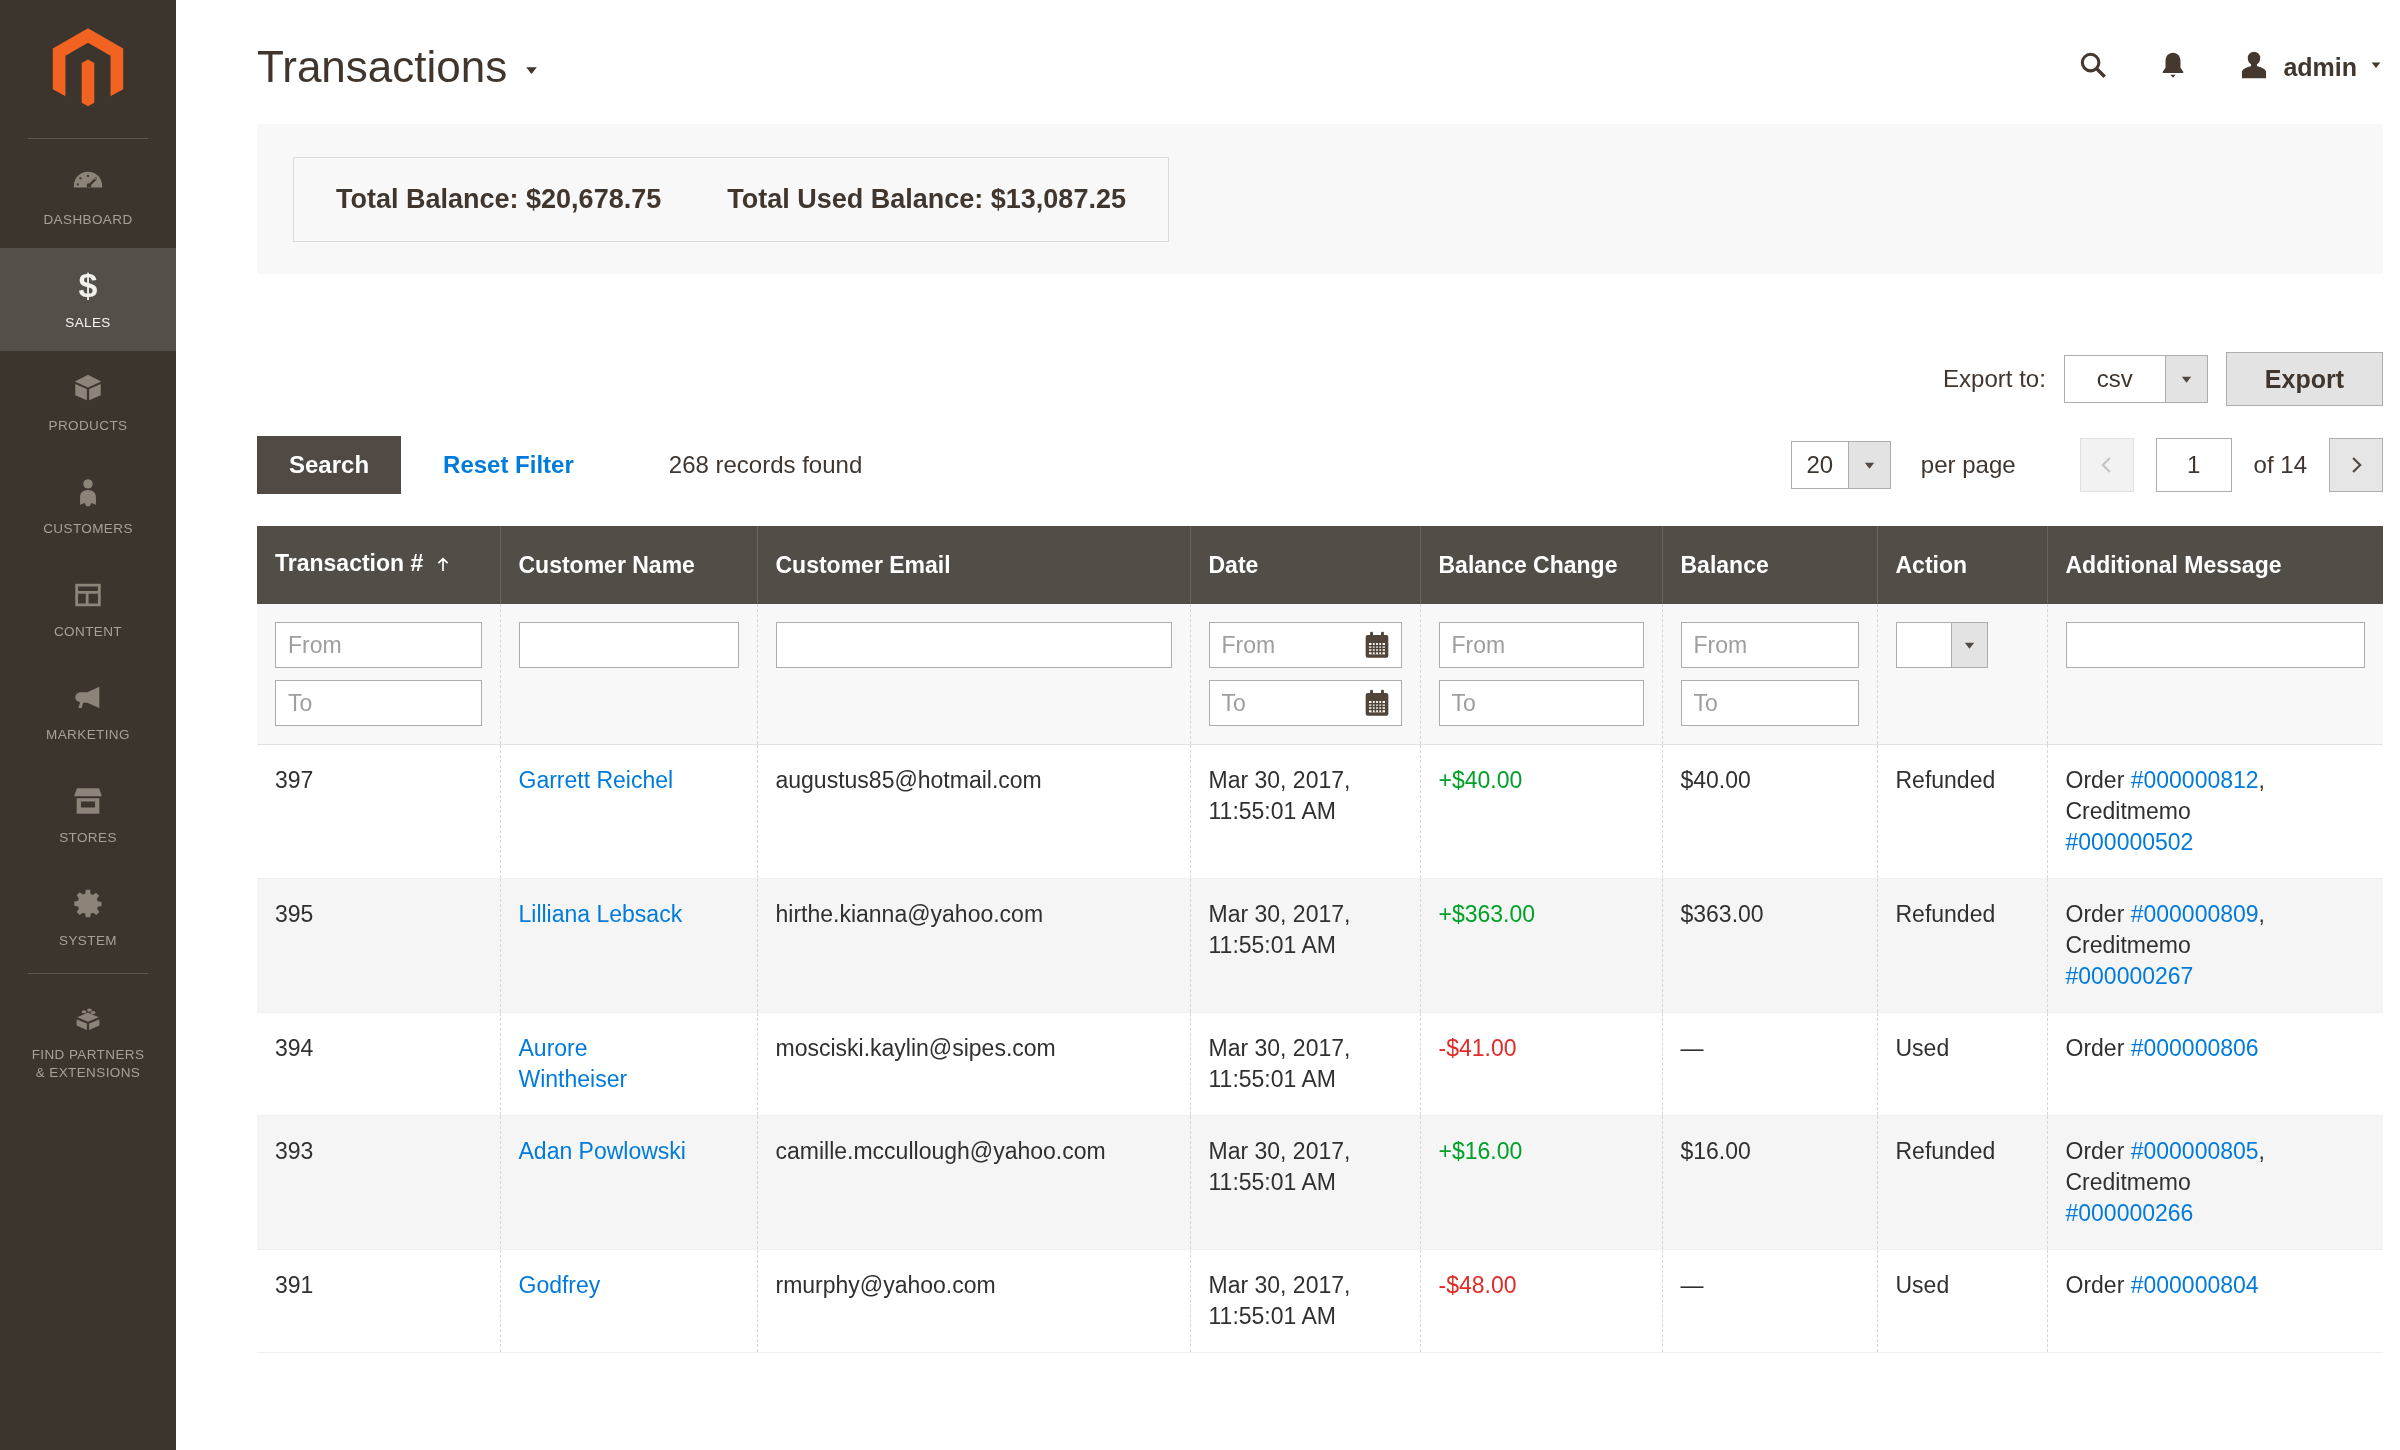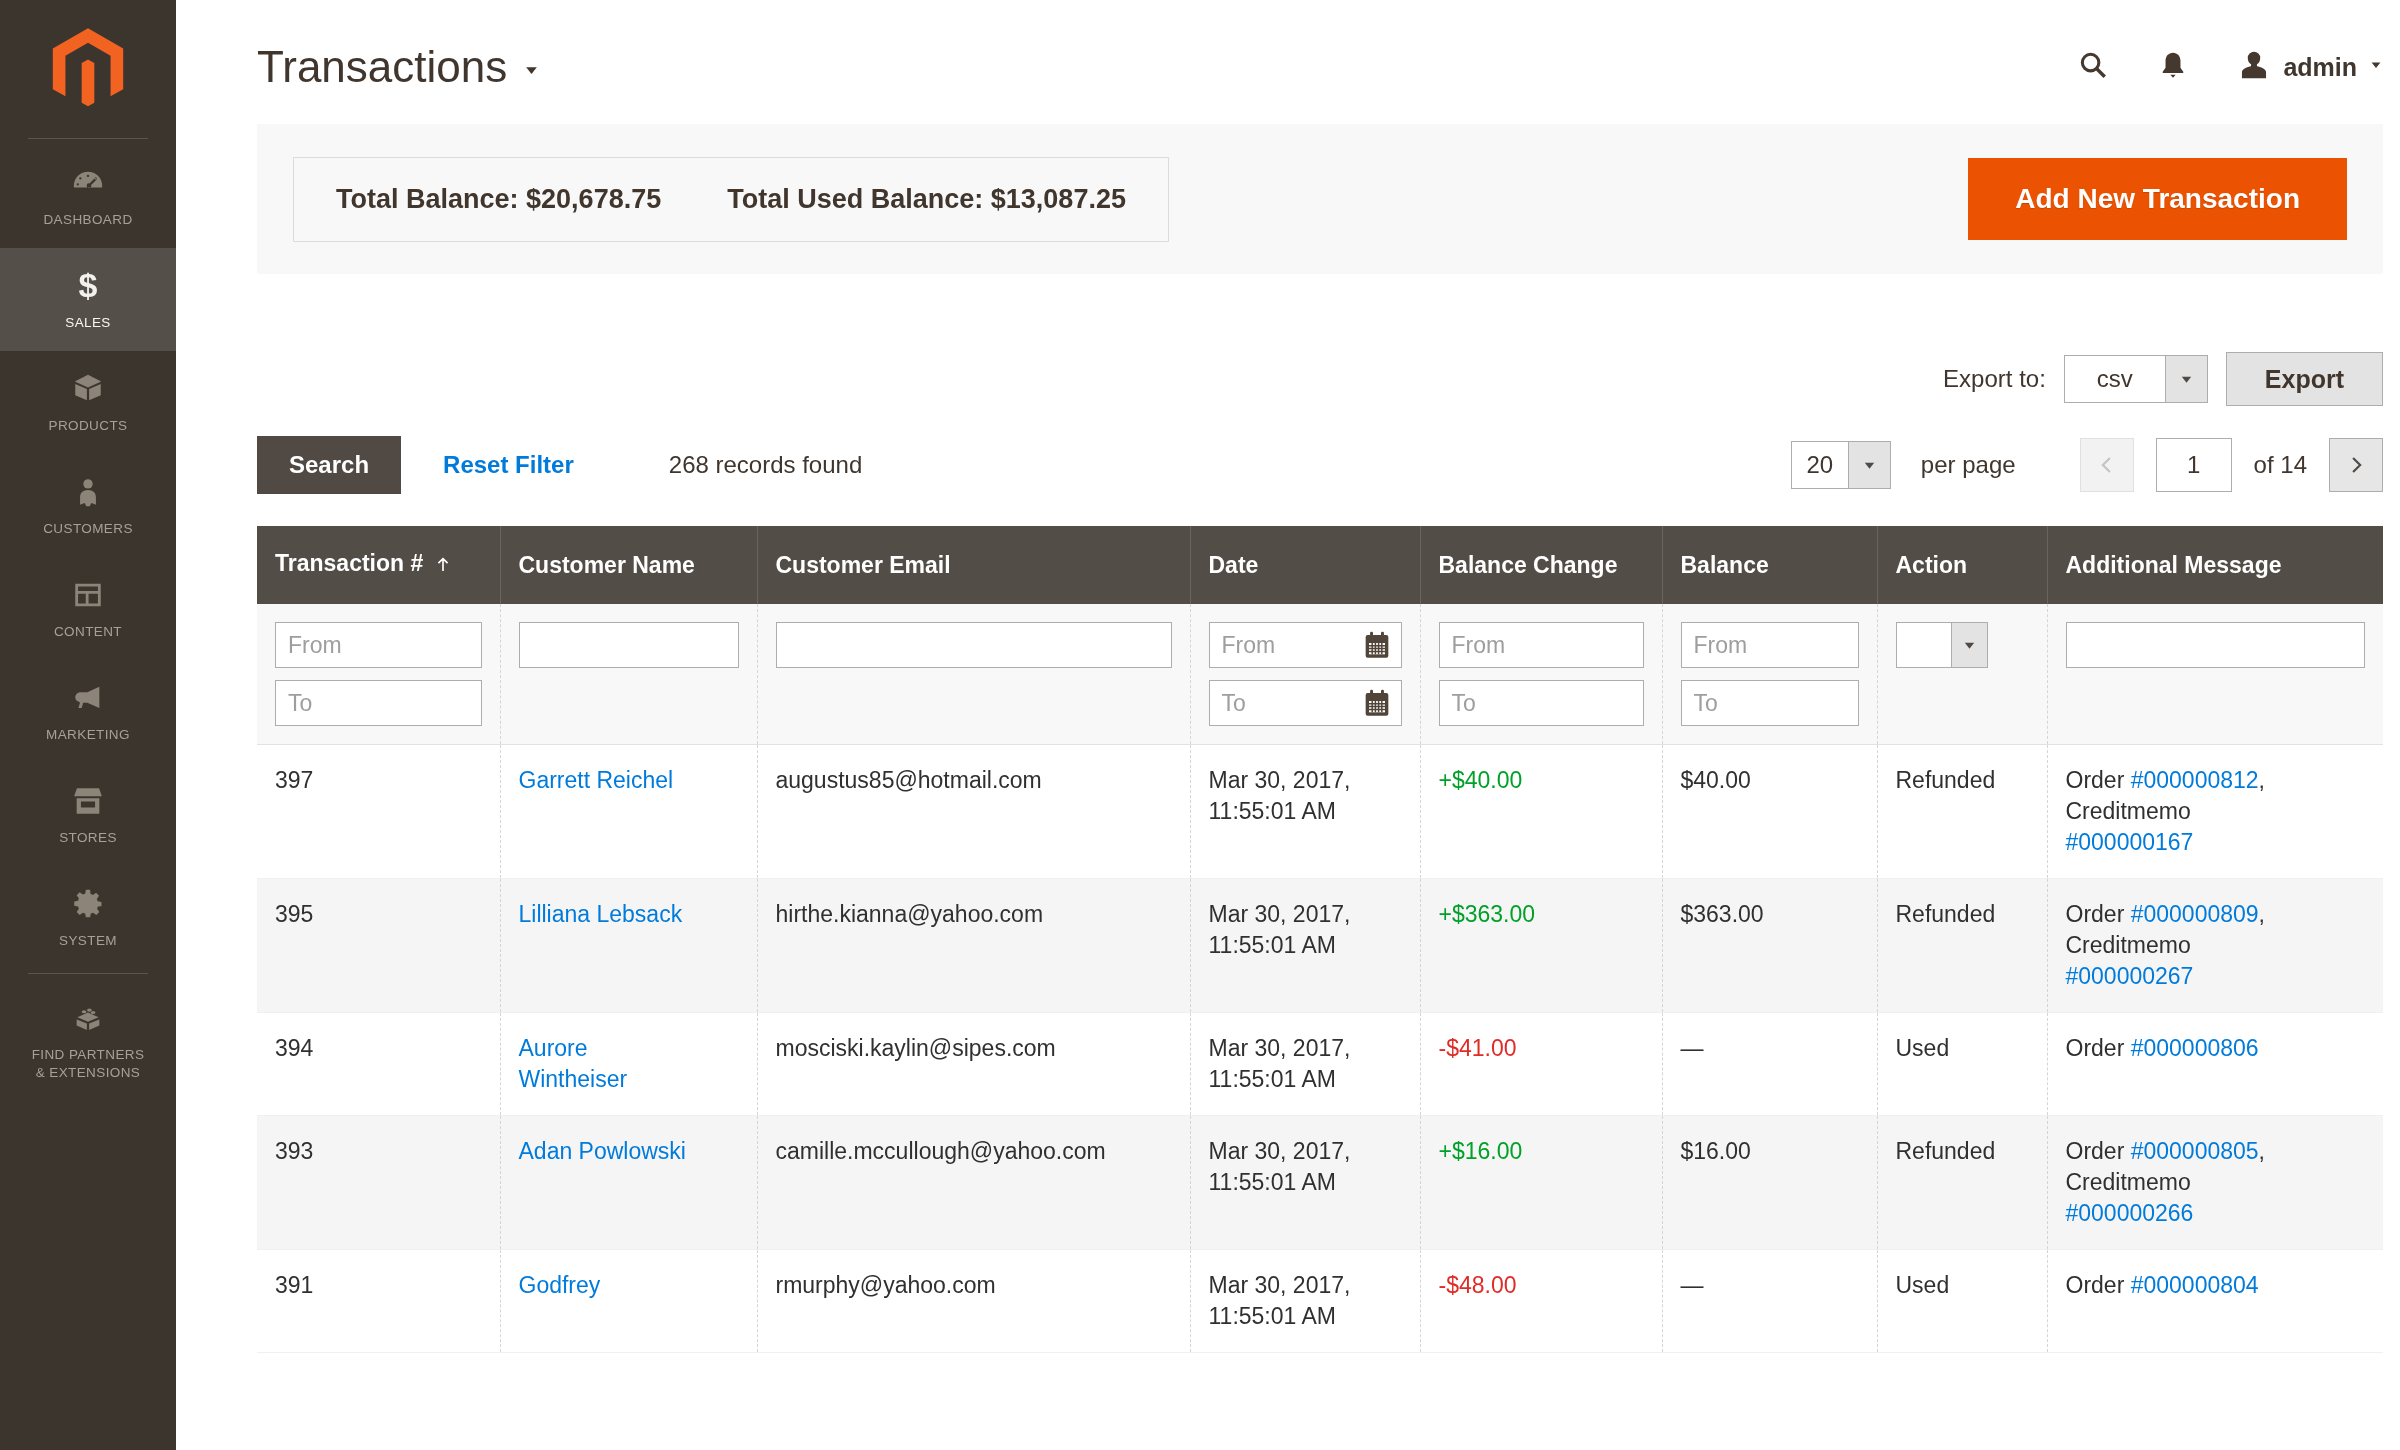--- a/index.html
+++ b/index.html
@@ -251,21 +251,20 @@
 
     <div class="summary-strip">
       <div class="balance-box">
         <div class="balance-item">
           <span>Total Balance:</span>&nbsp;<span>$20,678.75</span>
         </div>
         <div class="balance-item">
           <span>Total Used Balance:</span>&nbsp;<span>$13,087.25</span>
         </div>
       </div>
-      <button class="btn-primary">Add New Transaction</button>
     </div>
 
     <div class="export-row">
       <span class="label-text">Export to:</span>
       <div class="select fmt">
         <span class="val">csv</span>
         <span class="caret">
             <svg viewBox="0 0 24 24">
               <path fill="currentColor" d="M4.5 7.5h15L12 17z"></path>
             </svg>
@@ -396,21 +395,21 @@
             <td>
               <div>Mar 30, 2017,</div>
               <div>11:55:01 AM</div>
             </td>
             <td><span class="pos">+$40.00</span></td>
             <td>$40.00</td>
             <td>Refunded</td>
             <td>
               <div>Order <a class="link">#000000812</a>,</div>
               <div>Creditmemo</div>
-              <div><a class="link">#000000167</a></div>
+              <div><a class="link">#000000502</a></div>
             </td>
           </tr>
           <tr class="data-row alt">
             <td>395</td>
             <td class="name-cell"><a class="link">Lilliana Lebsack</a></td>
             <td>hirthe.kianna@yahoo.com</td>
             <td>
               <div>Mar 30, 2017,</div>
               <div>11:55:01 AM</div>
             </td>

